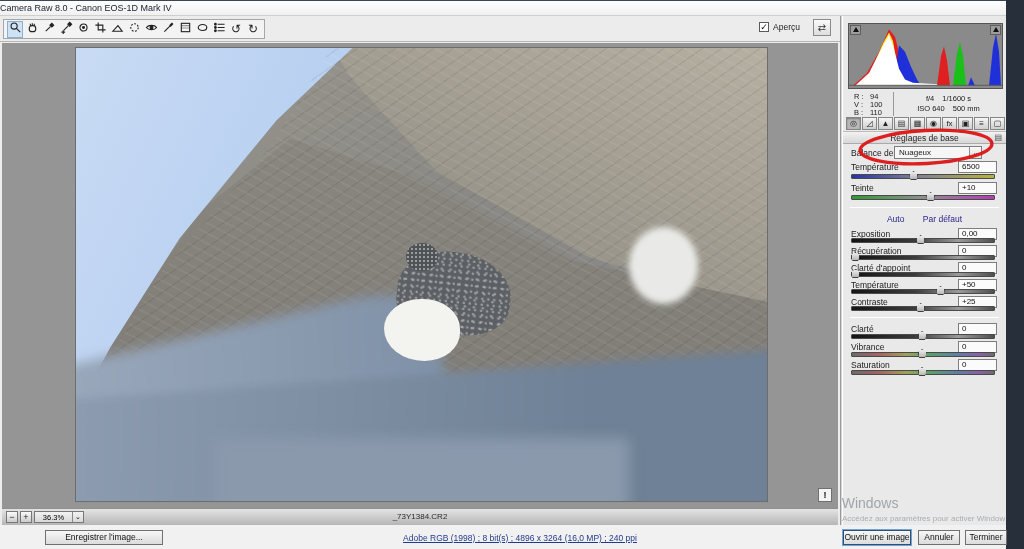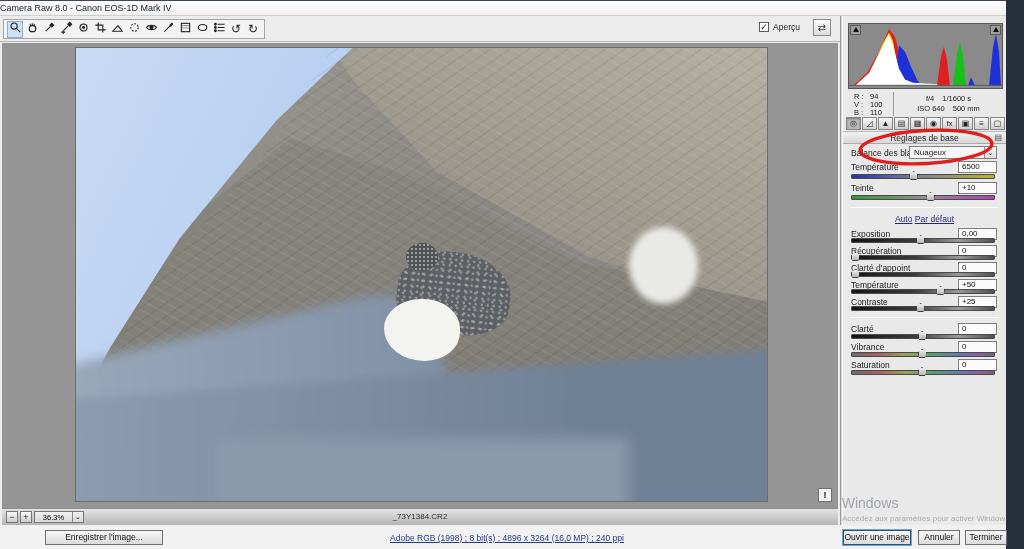--- a/index.html
+++ b/index.html
@@ -105,21 +105,21 @@
          font-size:8px; line-height:11px; text-align:center; color:#222; }
   .tab.active { background:#b9b9b9; box-shadow:inset 0 1px 2px rgba(0,0,0,.35); }
   .phdr { position:absolute; left:0; top:115px; width:163px; height:13px;
           background:linear-gradient(#f2f2f2,#d7d7d7); border-top:1px solid #bbb; border-bottom:1px solid #aaa;
           font-size:8.5px; line-height:12px; text-align:center; color:#1c1c1c; }
   .phdr .pmenu { position:absolute; right:4px; top:0; font-size:8px; color:#444; }
 
   .controls { position:absolute; left:6px; top:130px; width:151px; }
   .wb-row { position:relative; height:16px; font-size:8.5px; color:#1a1a1a; }
   .wb-row .wblbl { position:absolute; left:2px; top:2px; }
-  .wb-select { position:absolute; right:3px; top:0; width:88px; height:13px; border:1px solid #7e7e7e;
+  .wb-select { position:absolute; right:18px; top:0; width:88px; height:13px; border:1px solid #7e7e7e;
                background:#f6f6f6; font-size:8px; display:flex; align-items:center; }
   .wb-select .wbval { flex:1; padding-left:4px; }
   .wb-select .wbarr { width:12px; border-left:1px solid #8e8e8e; background:linear-gradient(#fafafa,#ddd);
                       text-align:center; font-size:7px; line-height:11px; }
 
   .srow { position:relative; }
   .srow.ga { height:21px; } .srow.gb { height:17px; } .srow.gc { height:18px; }
   .slbl { position:absolute; left:2px; top:0; font-size:8.5px; color:#1a1a1a; }
   .valbox { position:absolute; right:3px; top:-1px; width:39px; height:12px; border:1px solid #7e7e7e;
             background:#fbfbfb; font-size:8px; line-height:10px; padding-left:3px; color:#111; }
@@ -128,38 +128,38 @@
   .srow.gb .track, .srow.gc .track { bottom:3px; }
   .track.temp { background:linear-gradient(90deg,#2733a8,#7d7f96 45%,#b9b23c); }
   .track.tint { background:linear-gradient(90deg,#2f9a35,#8f8f8f 50%,#b53cb5); }
   .track.plain { background:linear-gradient(90deg,#141414,#3c3c3c 45%,#9a9a9a 75%,#4f4f4f); }
   .track.rainbow { background:linear-gradient(90deg,#6b6b6b,#a66060 18%,#a0a05a 38%,#5aa06a 55%,#5f7ea6 74%,#8a5fa6 90%,#6b6b6b); }
   .thumb { position:absolute; top:-4px; width:9px; height:9px; margin-left:-4px;
            background:linear-gradient(#ececec,#b8b8b8); border:1px solid #3f3f3f;
            clip-path:polygon(50% 0,100% 38%,82% 100%,18% 100%,0 38%); }
   .divider { height:1px; background:#b5b5b5; border-bottom:1px solid #fff; margin:3px 1px 6px 1px; }
   .links-row { height:11px; text-align:center; font-size:8.5px; margin-bottom:4px; }
-  .links-row span { color:#26268c; text-decoration:underline; margin:0 0; }
+  .links-row span { color:#26268c; margin:0 8px; }
 
   
   .annot { position:absolute; left:856px; top:125px; width:142px; height:42px; z-index:6; pointer-events:none; }
 
   
   .wm1-clip { position:absolute; left:842px; top:493px; width:163px; height:17px; overflow:hidden; z-index:4; }
   .wm1-clip span { display:inline-block; margin-left:-47px; white-space:nowrap; font-size:14px; color:#8f9499; opacity:.8; }
   .wm2 { position:absolute; left:842px; top:513px; width:163px; overflow:hidden; white-space:nowrap;
          font-size:8px; color:#a8adb2; z-index:4; }
 
   
   .footer { position:absolute; left:0; top:524px; width:1006px; height:25px; background:#f1f1f1; z-index:3; }
   .btn { position:absolute; top:5px; height:15px; border:1px solid #707070;
          background:linear-gradient(#f7f7f7,#dcdcdc); font-size:8.5px; color:#111;
          text-align:center; line-height:13px; font-family:"Liberation Sans",sans-serif; }
   .btn-save { left:45px; width:118px; }
-  .wf-link { position:absolute; left:4px; top:8px; width:1006px; text-align:center; font-size:8.5px;
+  .wf-link { position:absolute; left:17px; top:8px; width:1006px; text-align:center; font-size:8.5px;
              color:#223a8c; }
   .wf-link span { text-decoration:underline; }
   .btn-open { left:843px; width:68px; border:1px solid #26537c; box-shadow:0 0 0 1px #7aa2c8; }
   .btn-cancel { left:918px; width:42px; }
   .btn-done { left:965px; width:42px; }
 </style>
 </head>
 <body>
 
 <div class="stage">

